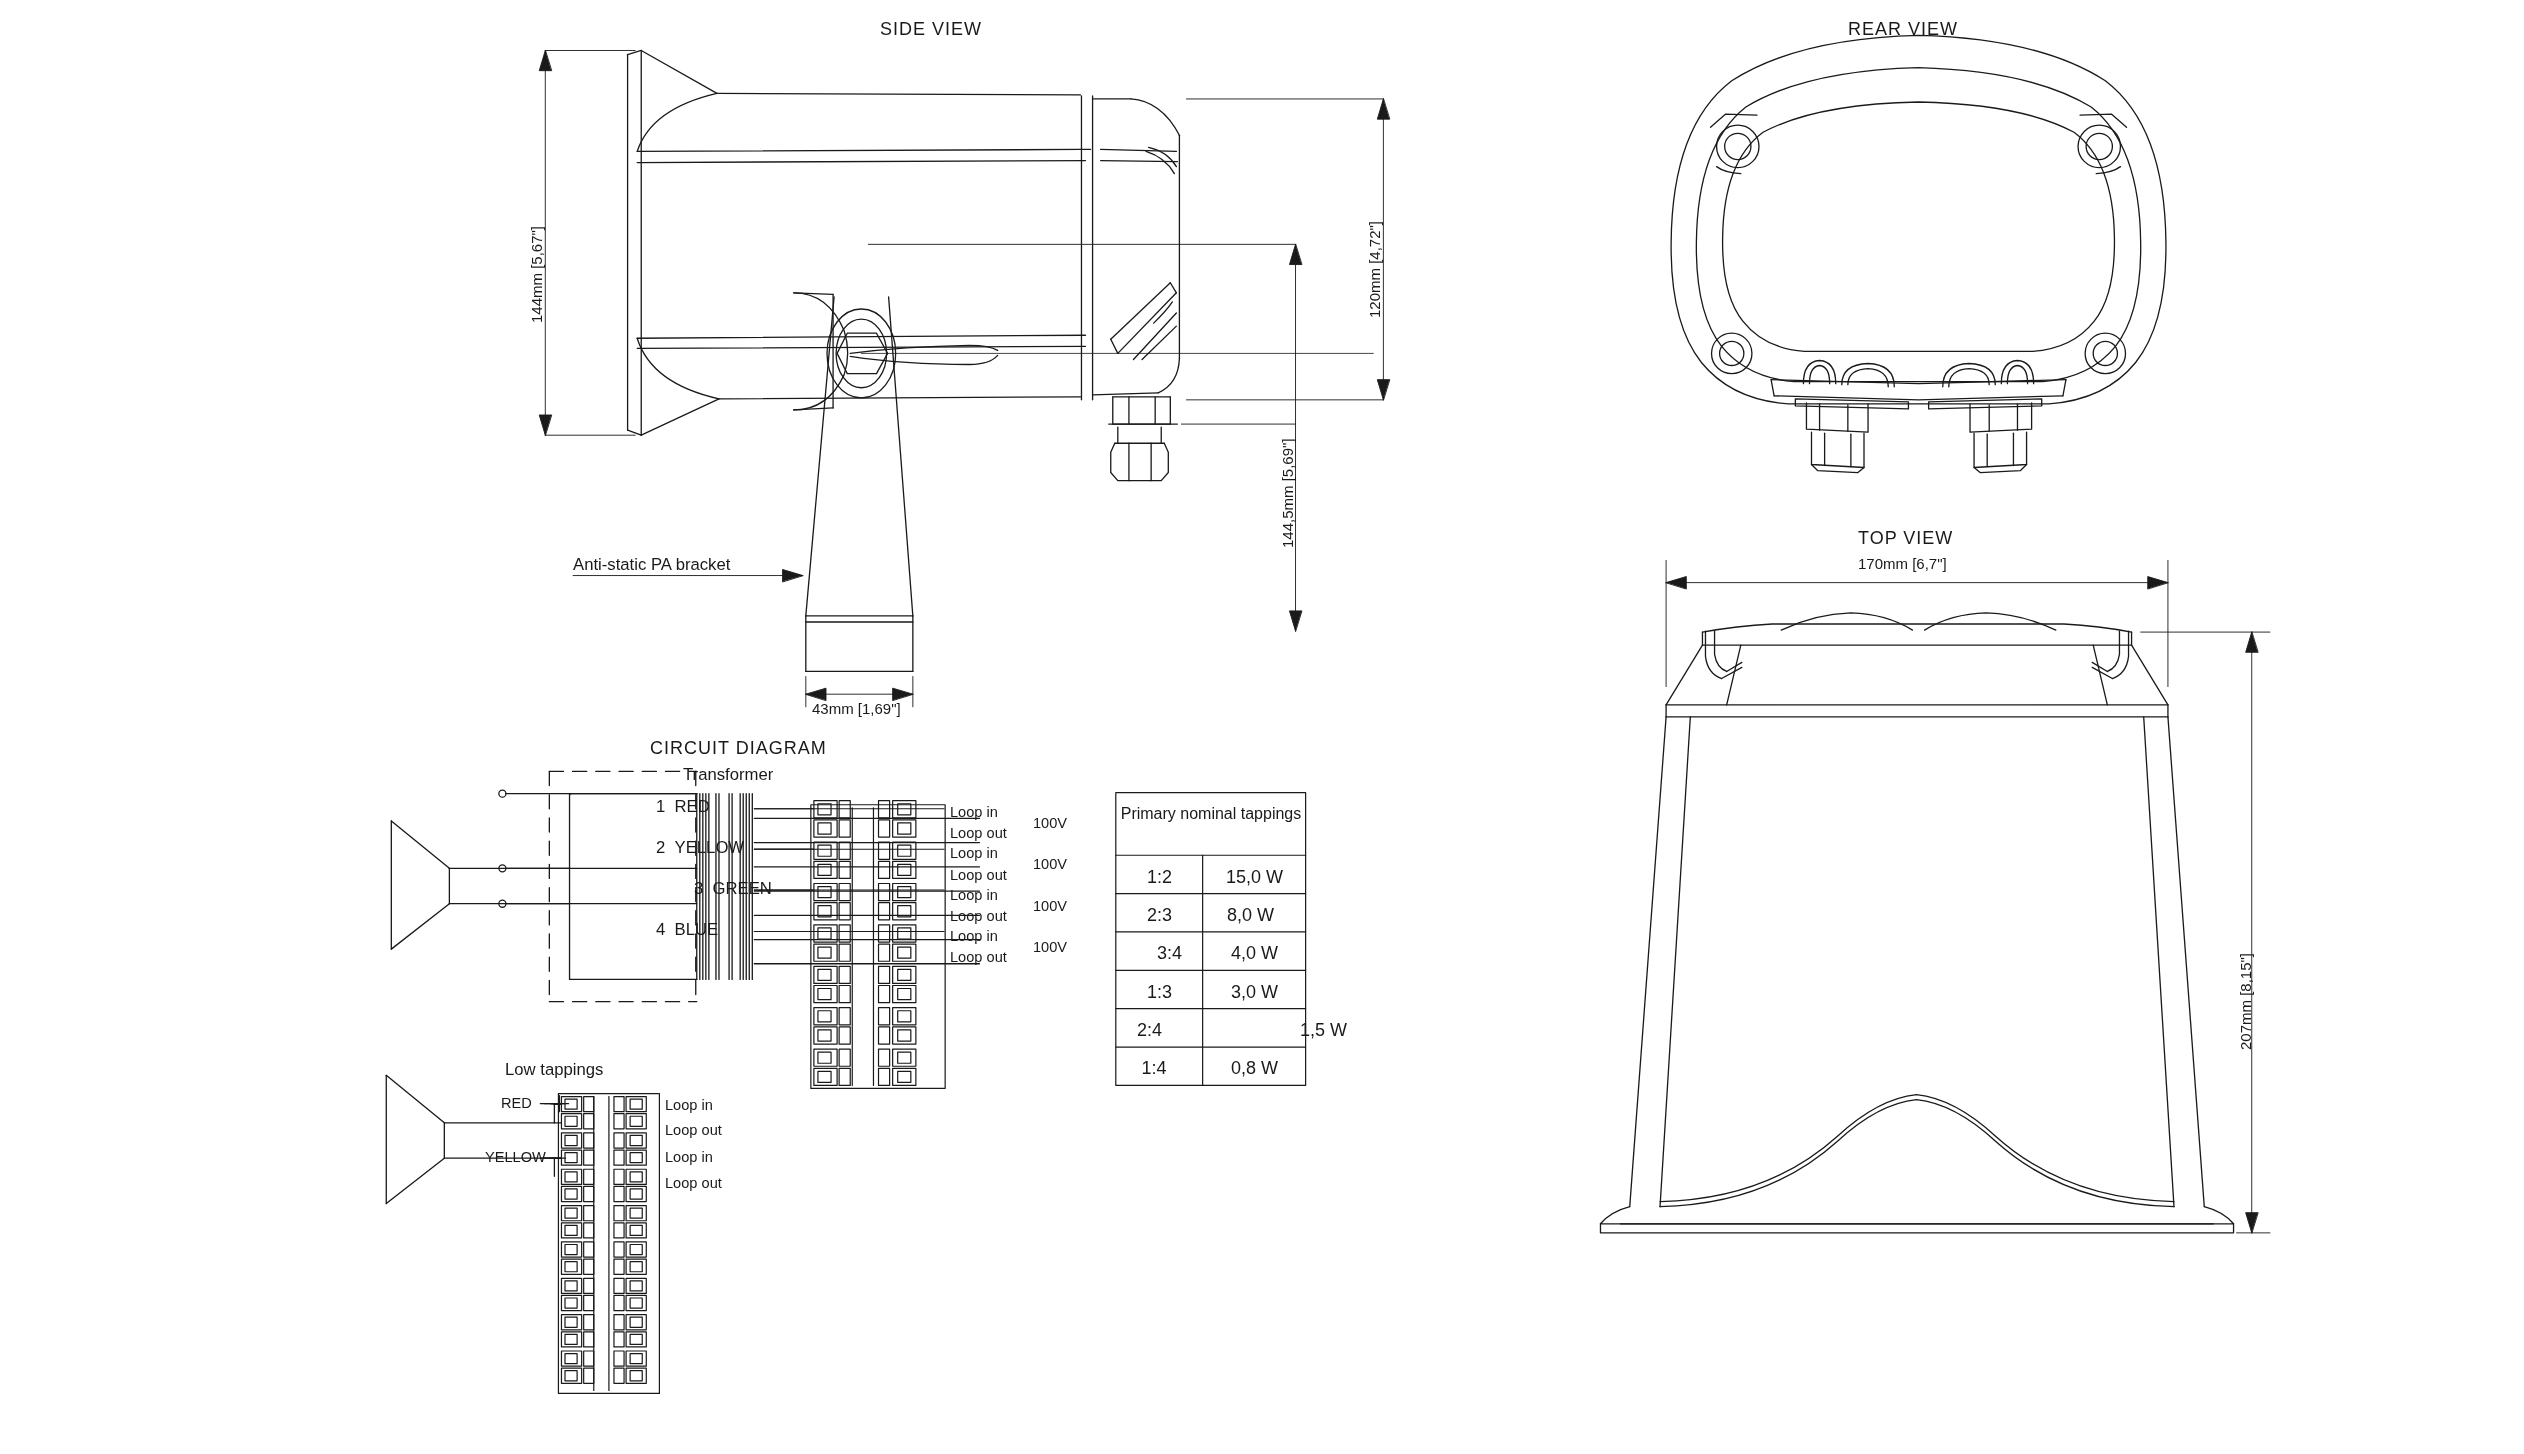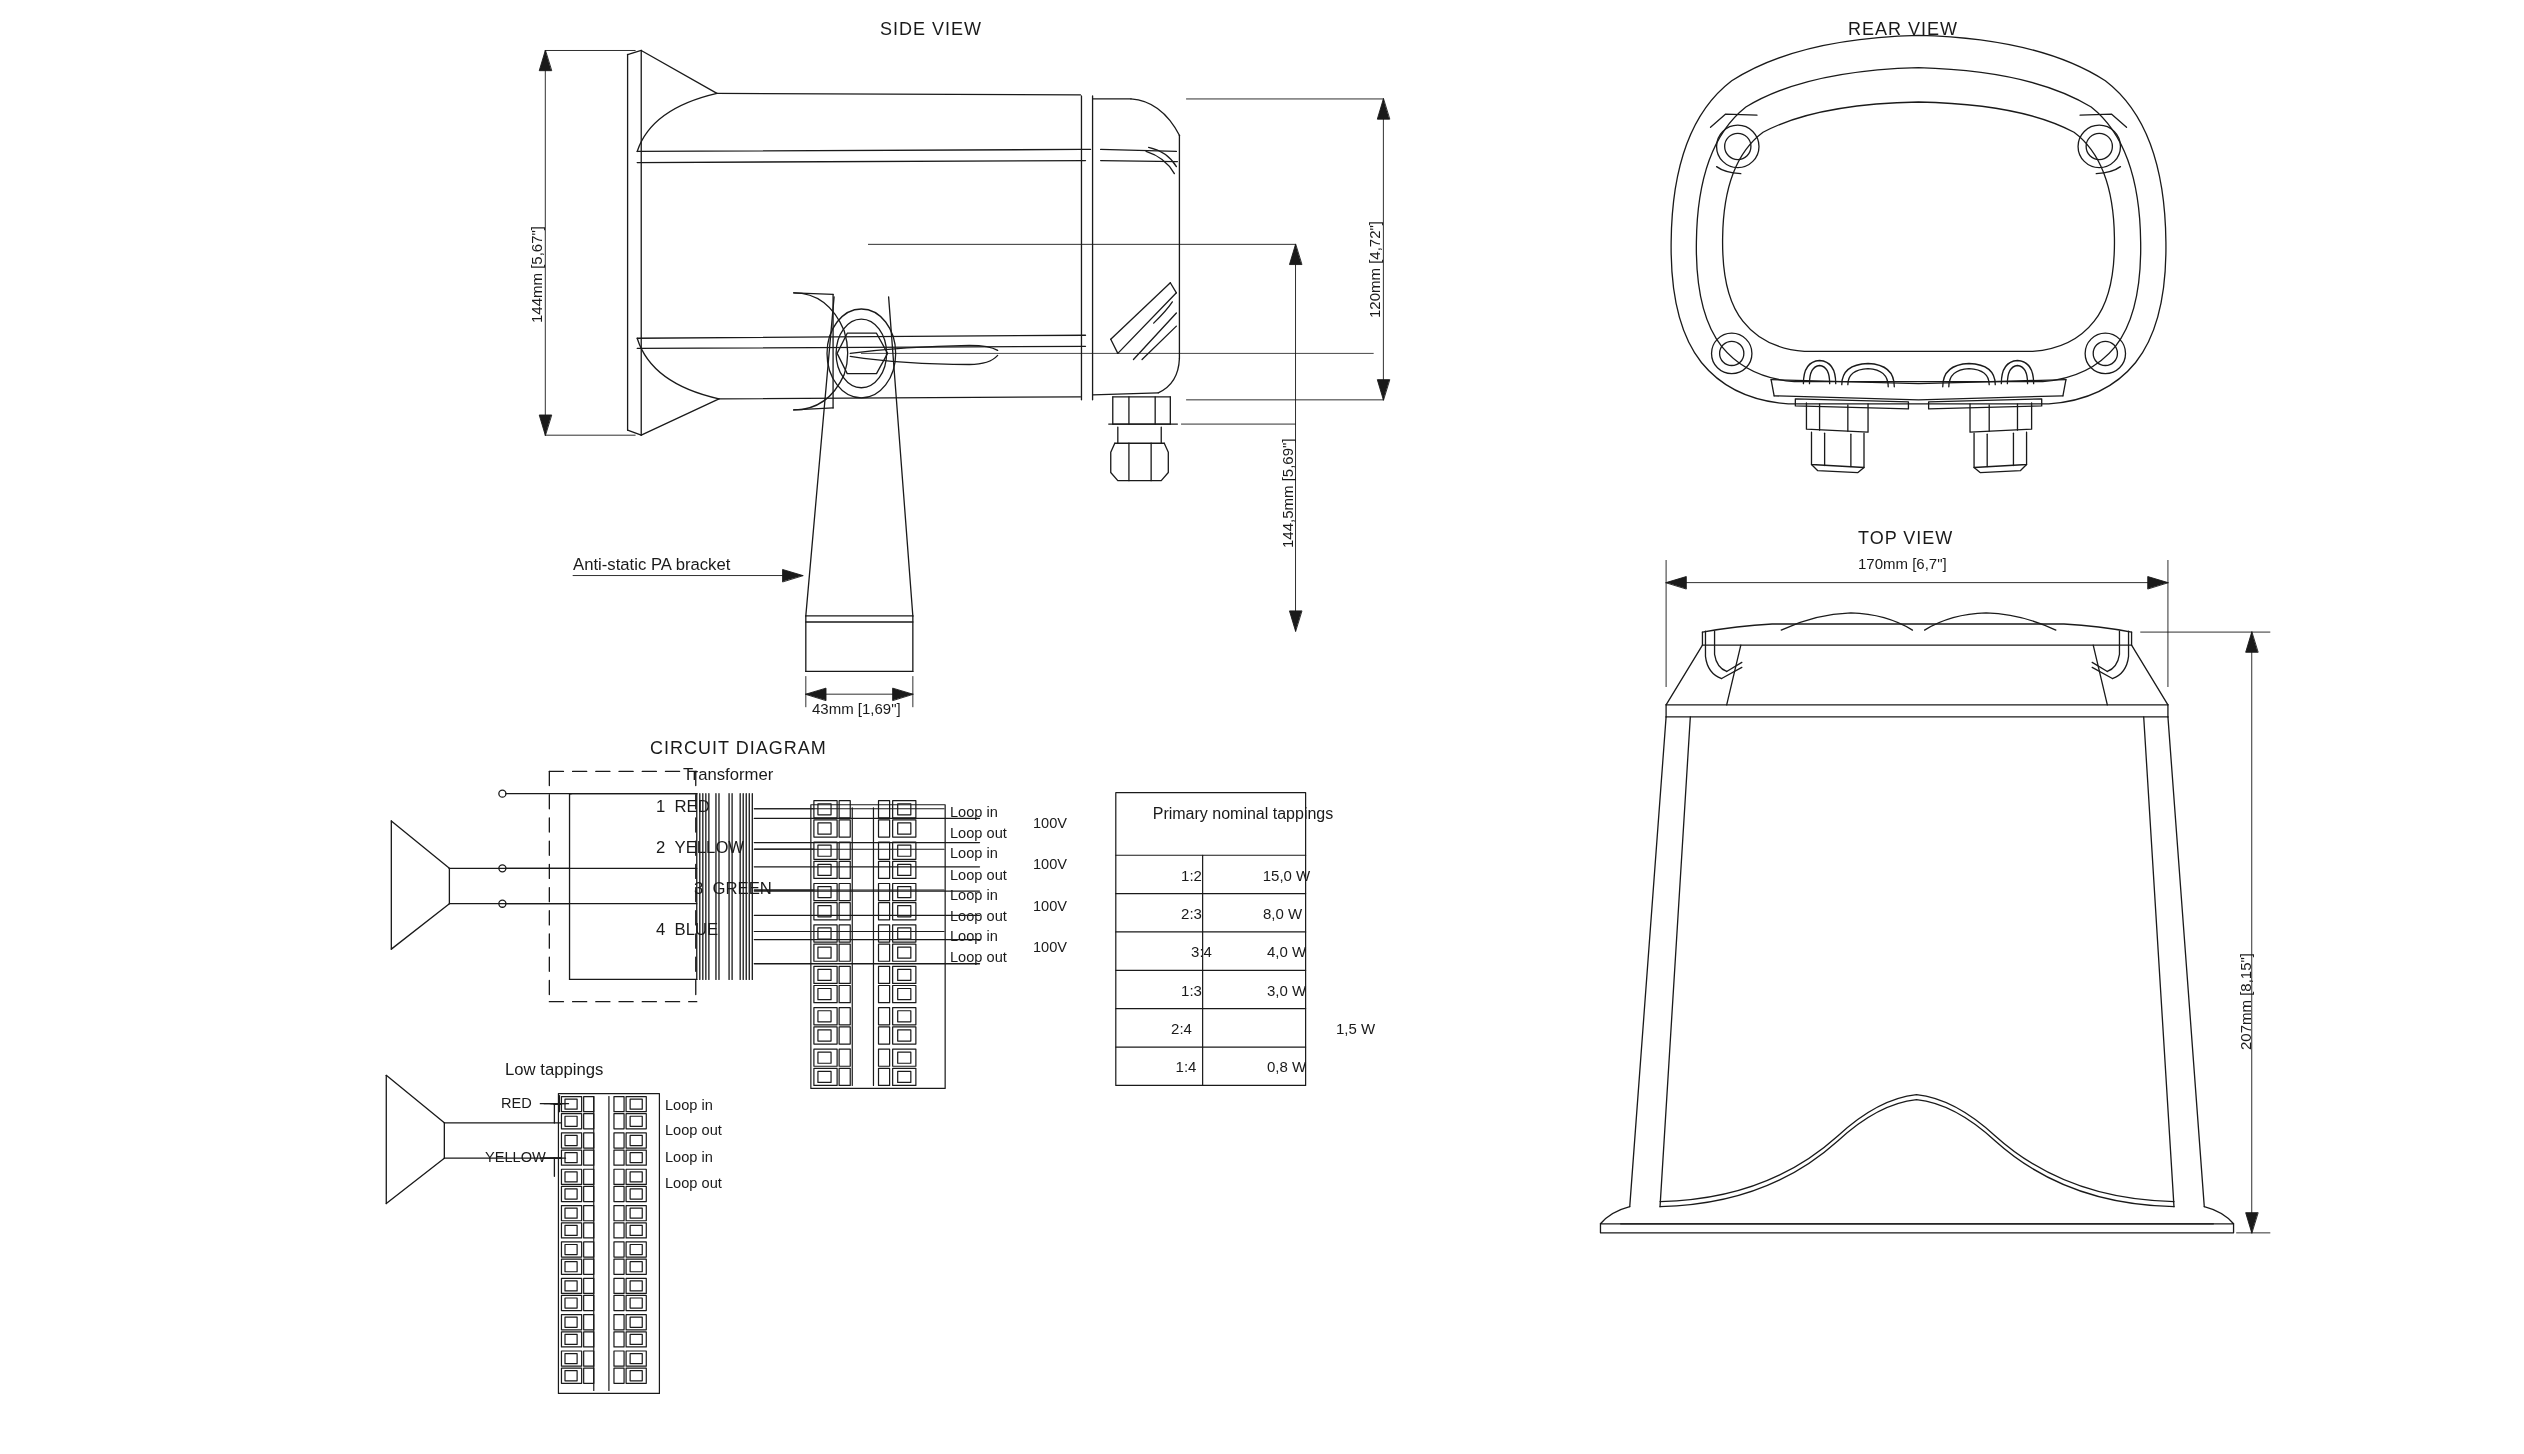--- a/index.html
+++ b/index.html
@@ -8,21 +8,21 @@
        font-family:"Liberation Sans","DejaVu Sans",sans-serif;color:#1a1a1a;}
   .sheet{position:absolute;inset:0;}
   svg{position:absolute;top:0;left:0;width:2585px;height:1454px;}
   .lbl{position:absolute;white-space:nowrap;color:#1a1a1a;
        font-family:"Liberation Sans","DejaVu Sans",sans-serif;}
   .view-title{font-size:18px;letter-spacing:1px;}
   .dim{font-size:15px;}
   .dimv{font-size:15px;transform-origin:0 0;transform:rotate(-90deg);}
   .cap{font-size:16.7px;}
   .small{font-size:14.6px;}
-  .tblcell{position:absolute;font-size:15px;text-align:center;margin-left:32px;}
+  .tblcell{position:absolute;font-size:18px;text-align:center;}
 </style>
 </head>
 <body>
 
 <div class="sheet">
 
 <svg viewBox="0 0 5120 2880" xmlns="http://www.w3.org/2000/svg">
   <g fill="none" stroke="#1a1a1a" stroke-width="2.6" stroke-linejoin="round" stroke-linecap="round">
 
     <g>
@@ -635,21 +635,21 @@
 <div class="lbl small" style="left:1033px;top:939px;">100V</div>
 
 <div class="lbl cap" style="left:505px;top:1060px;">Low tappings</div>
 <div class="lbl small" style="left:501px;top:1095px;">RED</div>
 <div class="lbl small" style="left:485px;top:1149px;">YELLOW</div>
 <div class="lbl small" style="left:665px;top:1097px;">Loop in</div>
 <div class="lbl small" style="left:665px;top:1122px;">Loop out</div>
 <div class="lbl small" style="left:665px;top:1149px;">Loop in</div>
 <div class="lbl small" style="left:665px;top:1175px;">Loop out</div>
 
-<div class="lbl" style="left:1116px;top:804px;width:190px;text-align:center;font-size:16px;line-height:1.28;margin-left:32px;">Primary nominal tappings</div>
+<div class="lbl" style="left:1116px;top:804px;width:190px;text-align:center;font-size:16px;line-height:1.28;">Primary nominal tappings</div>
 
 <div class="tblcell" style="left:1116px;top:867px;width:87px;">1:2</div>
 <div class="tblcell" style="left:1203px;top:867px;width:103px;">15,0 W</div>
 
 <div class="tblcell" style="left:1116px;top:905px;width:87px;">2:3</div>
 <div class="tblcell" style="left:1203px;top:905px;width:95px;">8,0 W</div>
 
 <div class="tblcell" style="left:1116px;top:943px;width:107px;">3:4</div>
 <div class="tblcell" style="left:1203px;top:943px;width:103px;">4,0 W</div>
 

